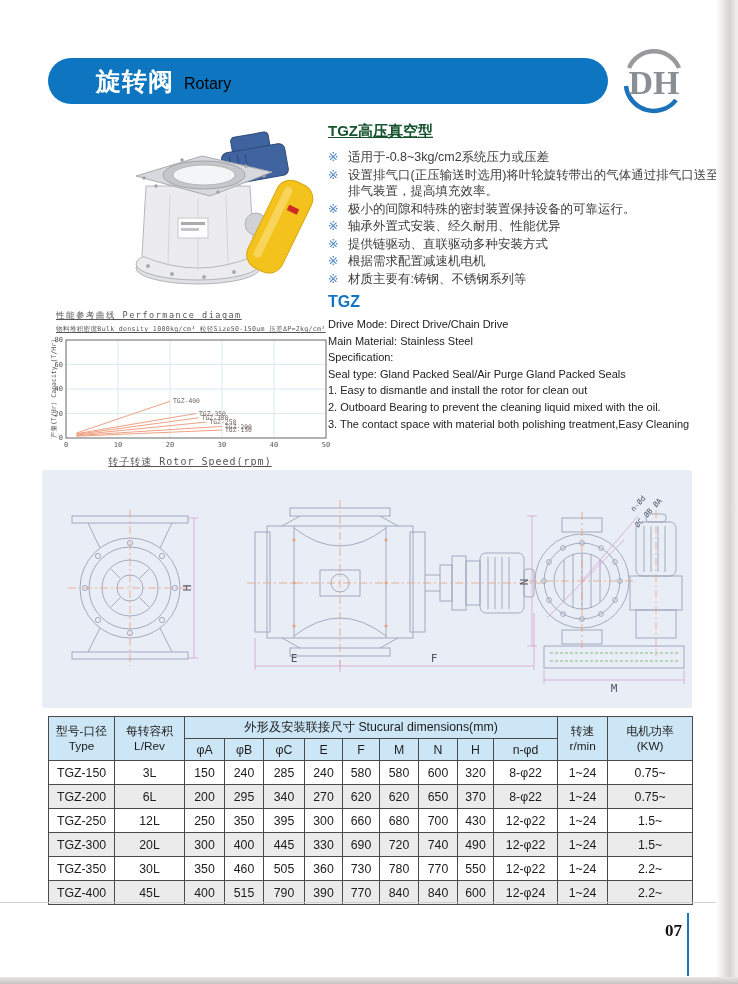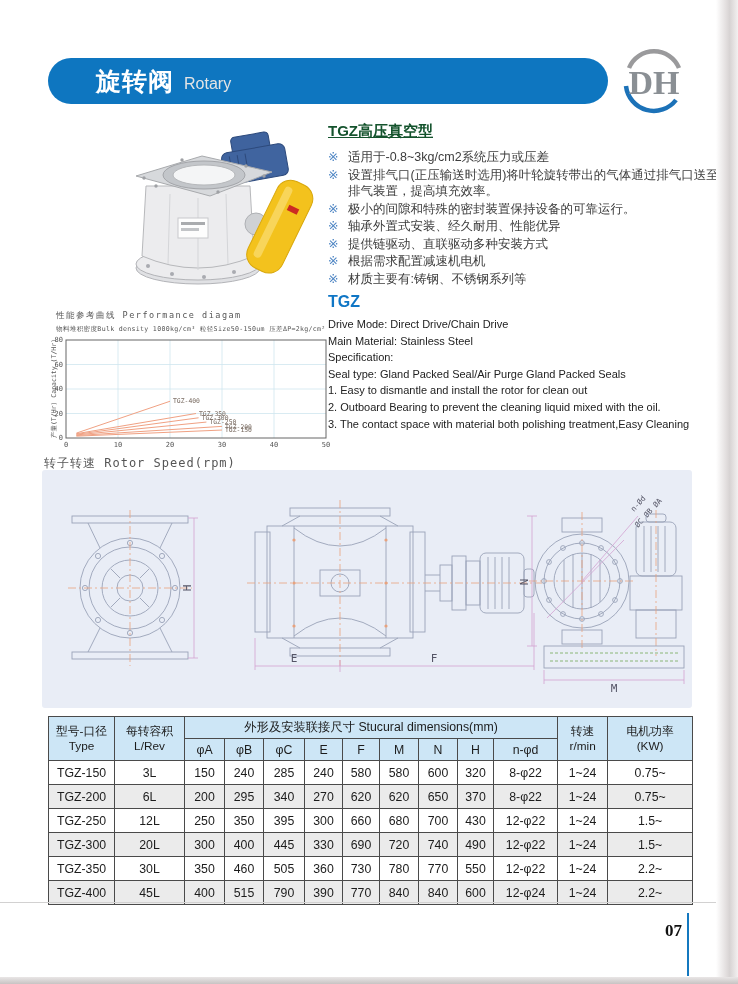--- a/index.html
+++ b/index.html
@@ -2,40 +2,40 @@
 <html><head>
 <meta charset="utf-8">
 <style>
   html,body{margin:0;padding:0;background:#ffffff;}
   .page{position:relative;width:738px;height:984px;background:#ffffff;overflow:hidden;
         font-family:"Liberation Sans","DejaVu Sans",sans-serif;color:#333;}
   
   .banner{position:absolute;left:48px;top:58px;width:560px;height:46px;border-radius:23px;
           background:#0e76c0;display:flex;align-items:center;padding-left:48px;box-sizing:border-box;}
   .banner .zh{color:#fff;font-size:25px;font-weight:bold;letter-spacing:1px;}
-  .banner .en{color:#e5e5e5;font-size:16px;margin-left:10px;margin-top:6px;}
+  .banner .en{color:#000000;font-size:16px;margin-left:10px;margin-top:6px;}
   .logo{position:absolute;left:618px;top:46px;width:72px;height:72px;}
   
   .photo{position:absolute;left:86px;top:128px;width:228px;height:170px;}
   
   .intro{position:absolute;left:328px;top:122px;width:392px;}
   .intro h2{margin:0 0 8px 0;font-size:15px;color:#14532d;text-decoration:underline;}
   .bullet{display:flex;font-size:12.5px;line-height:16.5px;color:#3c3c3c;margin-bottom:1px;}
   .bullet .mk{width:20px;flex:none;color:#4f86c4;}
   .specs{position:absolute;left:328px;top:293px;width:392px;}
   .specs h2{margin:0 0 5px 0;font-size:16px;color:#0f76c5;}
   .specline{font-size:11px;line-height:16.6px;color:#222;}
   
   .chart{position:absolute;left:44px;top:310px;width:292px;height:158px;
-         font-family:"DejaVu Sans Mono",monospace;color:#555;}
+         font-family:"DejaVu Sans Mono",monospace;color:#555;text-decoration:underline;}
   .chart-title{margin-left:12px;font-size:8.5px;letter-spacing:1.5px;white-space:nowrap;}
   .chart-subtitle{margin-left:12px;margin-top:3px;font-size:6.6px;letter-spacing:.3px;white-space:nowrap;}
   .chart svg{display:block;margin-top:2px;}
   .chart svg text{font-family:"DejaVu Sans Mono",monospace;}
-  .chart-xlabel{font-size:12px;letter-spacing:1px;margin-top:1px;}
+  .chart-xlabel{text-align:center;font-size:10px;letter-spacing:1px;margin-top:1px;}
   .chart-ylabel{position:absolute;left:-49px;top:74px;width:118px;text-align:center;
                 transform:rotate(-90deg);font-size:6.5px;}
   
   .drawings{position:absolute;left:42px;top:470px;width:650px;height:238px;background:#e9edf6;border-radius:3px;}
   .drawings svg{display:block;}
   .drawings .ln{stroke:#9aa3b8;stroke-width:.9;fill:none;}
   .drawings .lnf{stroke:#9aa3b8;stroke-width:.9;fill:#e9edf6;}
   .drawings .cl{stroke:#e8a27d;stroke-width:.8;fill:none;stroke-dasharray:8 3 2 3;}
   .drawings .dim{stroke:#d3a2d2;stroke-width:.8;fill:none;}
   .drawings .grn{stroke:#7fb069;stroke-width:.9;fill:none;stroke-dasharray:3 2;}

